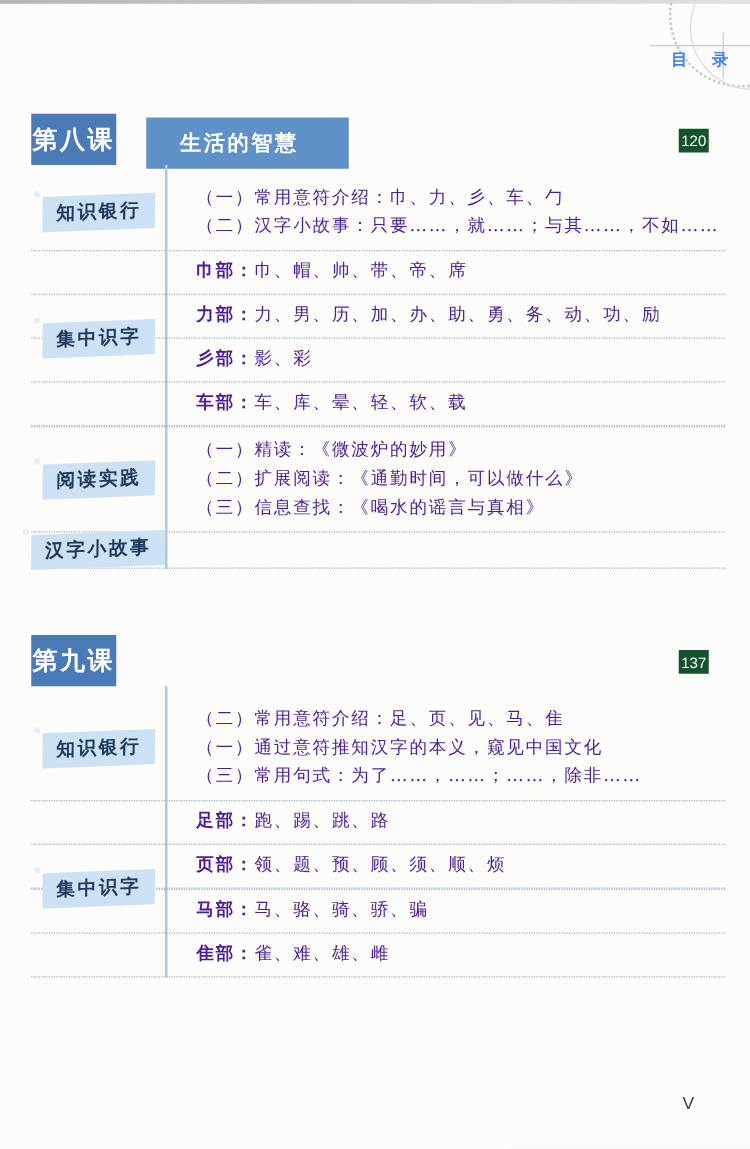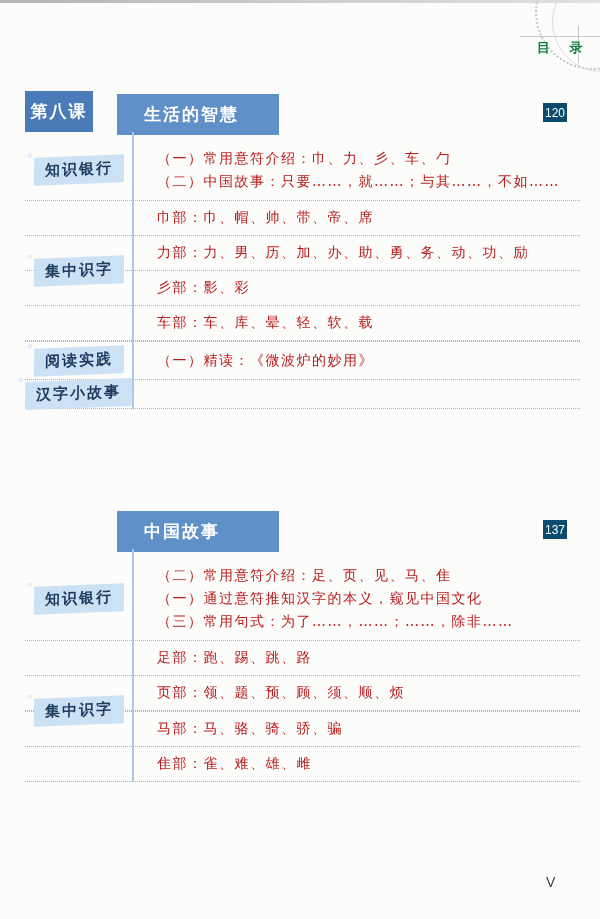--- a/index.html
+++ b/index.html
@@ -13,57 +13,57 @@
     background:linear-gradient(to right,#9c9c9c,#c2c2c2 60%,#d8d8d8); opacity:.75; }
 
   
   .decor-dotted-circle { position:absolute; left:535px; top:-46px; width:116px; height:116px;
     border:2px dotted #c6c6c6; border-radius:50%; }
   .decor-solid-circle { position:absolute; left:552px; top:-28px; width:100px; height:100px;
     border:1px solid #dcdcdc; border-radius:50%; }
   .decor-hline { position:absolute; left:520px; top:36px; width:80px; height:1px; background:#c9c9c9; }
   .decor-vline { position:absolute; left:578px; top:26px; width:1px; height:37px; background:#c9c9c9; }
   .toc-title { position:absolute; left:537px; top:39px; font-size:13px; font-weight:bold;
-    color:#15803d; letter-spacing:8px; white-space:nowrap;text-align:center; }
+    color:#3b82f6; letter-spacing:8px; white-space:nowrap;text-align:center; }
 
   
   .lesson { position:absolute; left:25px; width:555px; }
   .lesson-8 { top:91px; }
   .lesson-9 { top:508px; }
 
   .lesson-header { position:relative; height:41px; margin-bottom:8px; }
   .lesson-number { position:absolute; left:0; top:0; width:68px; height:41px;
-    background:#4a7ab8; color:#fff; font-size:17px; font-weight:bold;
+    background:#4a7ab8; color:#fff; font-size:20px; font-weight:bold;
     display:flex; align-items:center; justify-content:center; letter-spacing:2px; }
   .lesson-title { position:absolute; left:92px; top:3px; width:162px; height:41px;
     background:#6090c8; color:#fff; font-size:17px; font-weight:bold;
     display:flex; align-items:center; padding-left:27px; letter-spacing:2px; }
   .page-badge { position:absolute; left:518px; top:12px; min-width:24px; height:19px;
-    background:#0c4a6e; color:#fff; font-size:12px; display:flex;
+    background:#14532d; color:#fff; font-size:12px; display:flex;
     align-items:center; justify-content:center; padding:0 2px; }
 
   .lesson-body { position:relative; }
   .lesson-body::before { content:""; position:absolute; left:107px; top:-8px; bottom:0;
     width:2px; background:#abc9e5; }
 
   .section { display:flex; position:relative; }
   .label-col { width:107px; flex:0 0 107px; display:flex;
     align-items:center; justify-content:center; }
   .tag { position:relative; background:#cde1f4; color:#1b3a5e; font-size:15px;
     font-weight:bold; padding:4px 11px 5px; letter-spacing:2px; white-space:nowrap;
     transform:rotate(-2.2deg) skewX(-3deg); z-index:2; border-radius:1px; }
   .tag::before { content:""; position:absolute; left:-7px; top:-5px; width:5px; height:5px;
     border-radius:50%; background:#e4eff9; }
   .content-col { flex:1; padding-left:9px; }
 
   .group { padding:5px 0 6px 16px; }
   .group.pad3 { padding-top:7px; padding-bottom:7px; }
   .line { line-height:23px; font-family:"DejaVu Serif", serif; font-size:14px;
-    color:#b91c1c; letter-spacing:1.5px; white-space:nowrap; }
-  .prefix { font-weight:normal; }
+    color:#4c1d95; letter-spacing:1.5px; white-space:nowrap; }
+  .prefix { font-weight:bold; }
 
   .sep { border-top:1px dotted #9db5c8; height:0; }
   .content-col .sep { margin-left:-116px; position:relative; z-index:1; }
 
   .page-footer { position:absolute; left:546px; top:874px; font-size:14px;
     color:#3d3d3d; letter-spacing:1px; }
 </style>
 </head>
 <body>
 
@@ -85,21 +85,21 @@
 
     <div class="lesson-body">
 
       <div class="section">
         <div class="label-col">
           <div class="tag">知识银行</div>
         </div>
         <div class="content-col">
           <div class="group pad3">
             <div class="line"><span class="prefix"></span><span>（一）常用意符介绍：巾、力、彡、车、勹</span></div>
-            <div class="line"><span class="prefix"></span><span>（二）中国故事：只要……，就……；与其……，不如……</span></div>
+            <div class="line"><span class="prefix"></span><span>（二）汉字小故事：只要……，就……；与其……，不如……</span></div>
           </div>
         </div>
       </div>
 
       <div class="sep"></div>
 
       <div class="section">
         <div class="label-col">
           <div class="tag">集中识字</div>
         </div>
@@ -125,39 +125,41 @@
 
       <div class="sep"></div>
 
       <div class="section">
         <div class="label-col">
           <div class="tag">阅读实践</div>
         </div>
         <div class="content-col">
           <div class="group pad3">
             <div class="line"><span class="prefix"></span><span>（一）精读：《微波炉的妙用》</span></div>
+            <div class="line"><span class="prefix"></span><span>（二）扩展阅读：《通勤时间，可以做什么》</span></div>
+            <div class="line"><span class="prefix"></span><span>（三）信息查找：《喝水的谣言与真相》</span></div>
           </div>
         </div>
       </div>
 
       <div class="sep"></div>
 
       <div class="section">
         <div class="label-col">
           <div class="tag">汉字小故事</div>
         </div>
       </div>
 
       <div class="sep"></div>
     </div>
   </div>
 
   <div class="lesson lesson-9">
     <div class="lesson-header">
-      <div class="lesson-title">中国故事</div>
+      <div class="lesson-number">第九课</div>
       <div class="page-badge">137</div>
     </div>
 
     <div class="lesson-body">
 
       <div class="section">
         <div class="label-col">
           <div class="tag">知识银行</div>
         </div>
         <div class="content-col">

